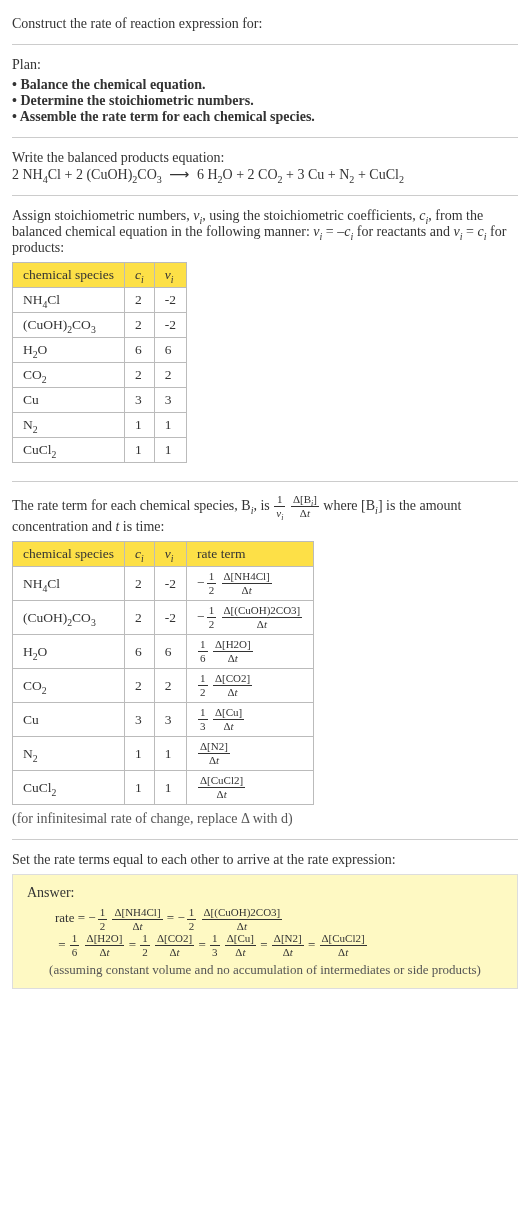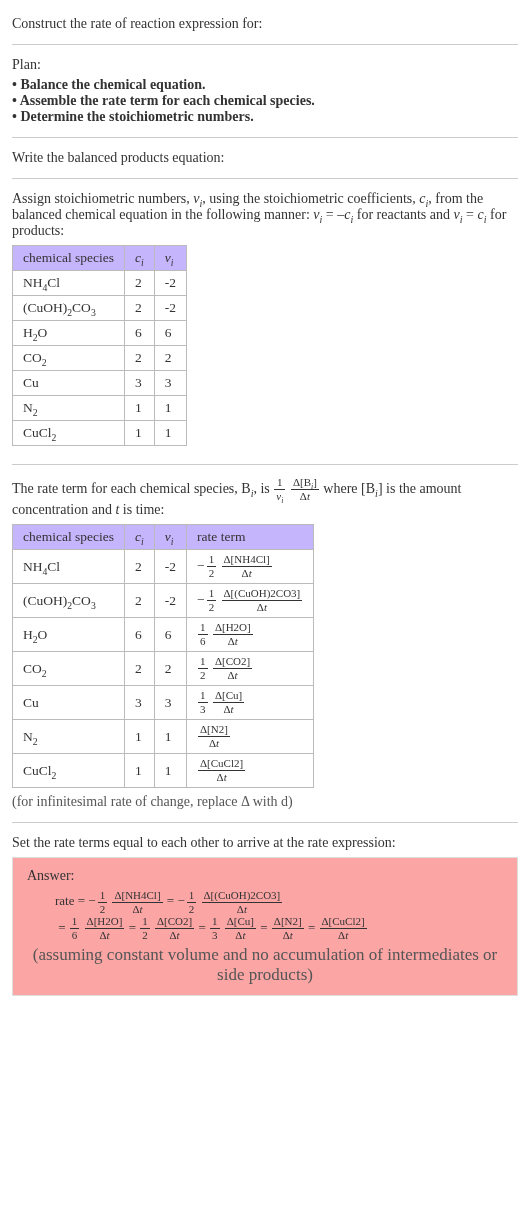--- a/index.html
+++ b/index.html
@@ -46,21 +46,21 @@
   }
   table.data th, table.data td {
     border: 1px solid #bbb;
     padding: 4px 10px;
     text-align: left;
     font-weight: normal;
     font-size: 13.5px;
     vertical-align: middle;
   }
   table.data th {
-    background: #c4b5fd;
+    background: #fde047;
   }
   .ital { font-style: italic; }
   .frac {
     display: inline-block;
     vertical-align: middle;
     text-align: center;
     font-size: 11px;
     line-height: 1;
     margin: 0 1px;
   }
@@ -73,62 +73,67 @@
     display: block;
     padding: 1px 2px 0 2px;
   }
   .neg { margin-right:1px; }
   .note {
     font-size: 14px;
     color: #555;
     margin-top: 2px;
   }
   .answer-box {
-    background: #fca5a5;
+    background: #fef9c3;
     border: 1px solid #ddd;
     padding: 10px 14px;
     margin-top: 6px;
   }
   .answer-box .label {
     margin-bottom: 4px;
   }
   .answer-rate {
     padding-left: 28px;
     font-size: 13px;
     line-height: 2.0;
   }
   .answer-note {
-    font-size: 17px;
+    font-size: 13px;
     color: #555;
     text-align: center;
     margin-top: 4px;
   }
   .inline-mid { vertical-align: middle; }
   .rate-cell .frac .num, .rate-cell .frac .den { white-space: nowrap; }
 </style>
 </head>
 <body>
 
 <div class="section">
   <div>Construct the rate of reaction expression for:</div>
 </div>
 <hr>
 
 <div class="section">
   <div>Plan:</div>
   <ul class="plan-list">
     <li>Balance the chemical equation.</li>
+    <li>Determine the stoichiometric numbers.</li>
     <li>Assemble the rate term for each chemical species.</li>
-    <li>Determine the stoichiometric numbers.</li>
   </ul>
 </div>
 <hr>
 
 <div class="section">
   <div>Write the balanced products equation:</div>
+  <div class="eqn">
+    2 NH<sub>4</sub>Cl + 2 (CuOH)<sub>2</sub>CO<sub>3</sub>
+    <span class="arrow">⟶</span>
+    6 H<sub>2</sub>O + 2 CO<sub>2</sub> + 3 Cu + N<sub>2</sub> + CuCl<sub>2</sub>
+  </div>
 </div>
 <hr>
 
 <div class="section">
   <div>
     <span>Assign stoichiometric numbers, </span><span class="ital">ν<sub>i</sub></span><span>, using the stoichiometric coefficients, </span><span class="ital">c<sub>i</sub></span><span>, from the balanced chemical equation in the following manner: </span><span class="ital">ν<sub>i</sub></span> = –<span class="ital">c<sub>i</sub></span><span> for reactants and </span><span class="ital">ν<sub>i</sub></span> = <span class="ital">c<sub>i</sub></span><span> for products:</span>
   </div>
   <table class="data">
     <tbody>
         <tr>

